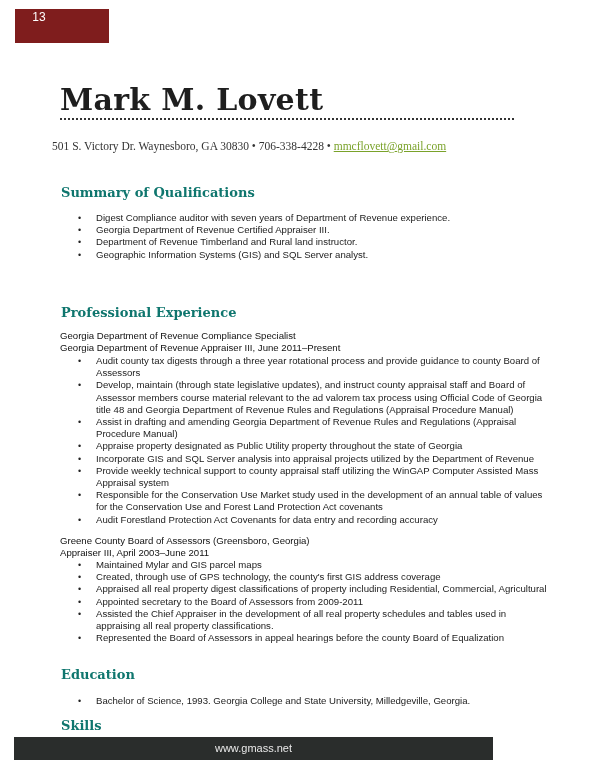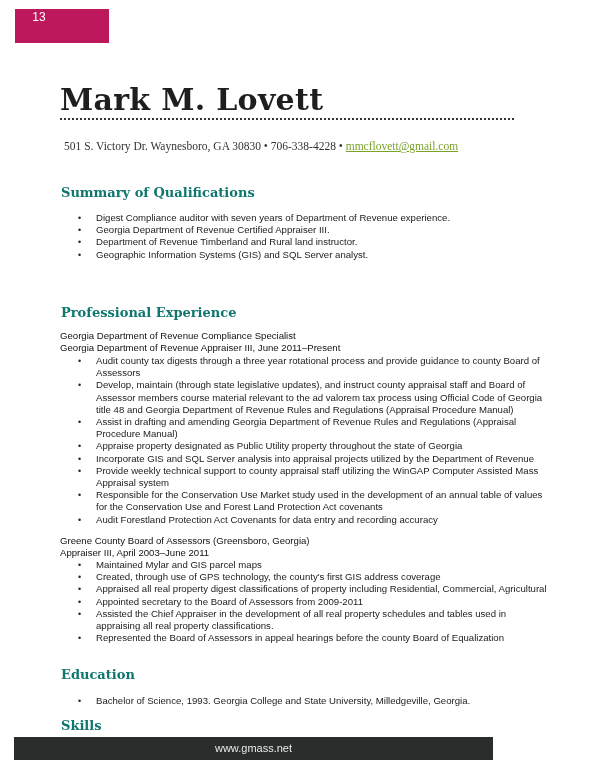--- a/index.html
+++ b/index.html
@@ -1,35 +1,35 @@
 <!DOCTYPE html>
 <html><head>
   <meta charset="utf-8">
   <style>
     html, body { margin: 0; padding: 0; background: #ffffff; }
     body { width: 600px; height: 777px; position: relative; overflow: hidden; }
     .page-badge {
       position: absolute; left: 15px; top: 9px; width: 94px; height: 34px;
-      background: #be185d;
+      background: #7f1d1d;
     }
     .page-badge span {
       position: absolute; left: 0; width: 48px; top: 1px; text-align: center;
       color: #ffffff; font-family: "Liberation Sans", sans-serif; font-size: 12px;
     }
     .name {
       position: absolute; left: 60px; top: 82px; margin: 0;
       font-family: "DejaVu Serif", serif; font-weight: bold; font-size: 30px;
       color: #1e1e1e; letter-spacing: 0.3px; white-space: nowrap;
     }
     .dots {
       position: absolute; left: 60px; top: 118px; width: 454px; height: 0;
       border-top: 2px dotted #333333;
     }
     .contact {
-      position: absolute; left: 64px; top: 140px;
+      position: absolute; left: 52px; top: 140px;
       font-family: "Liberation Serif", serif; font-size: 11.5px; color: #333333;
       white-space: nowrap;
     }
     .contact a { color: #7aa22a; text-decoration: underline; }
     .h2 {
       position: absolute; left: 61px; margin: 0;
       font-family: "DejaVu Serif", serif; font-weight: bold; font-size: 13px;
       color: #0f766e; white-space: nowrap;
     }
     .sans {

